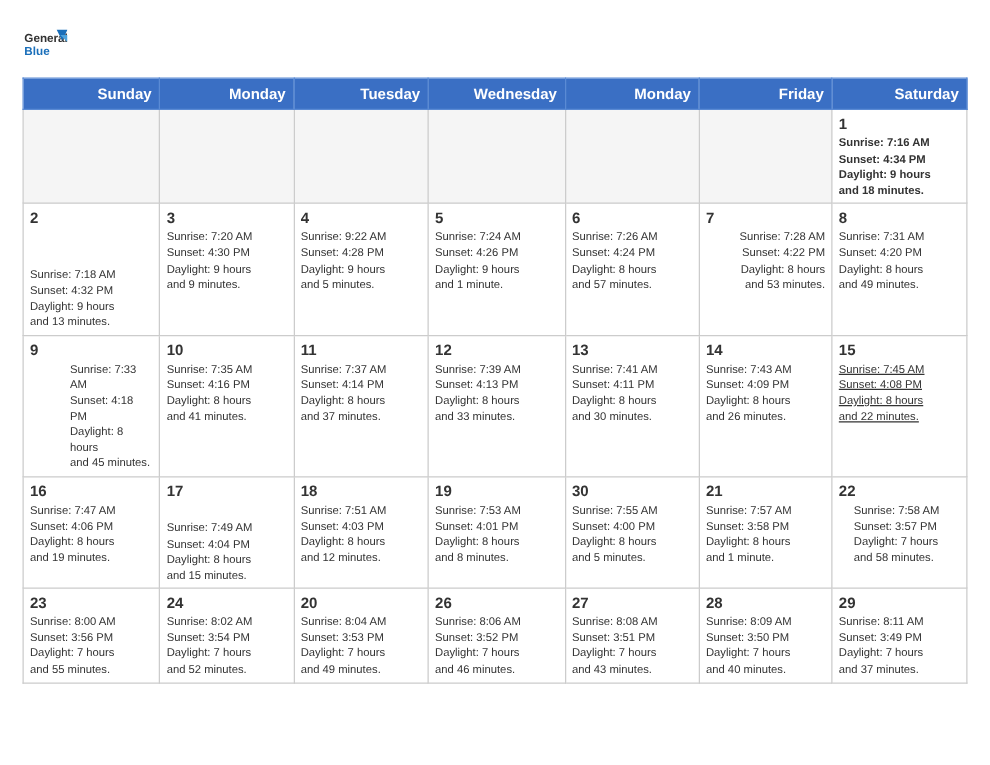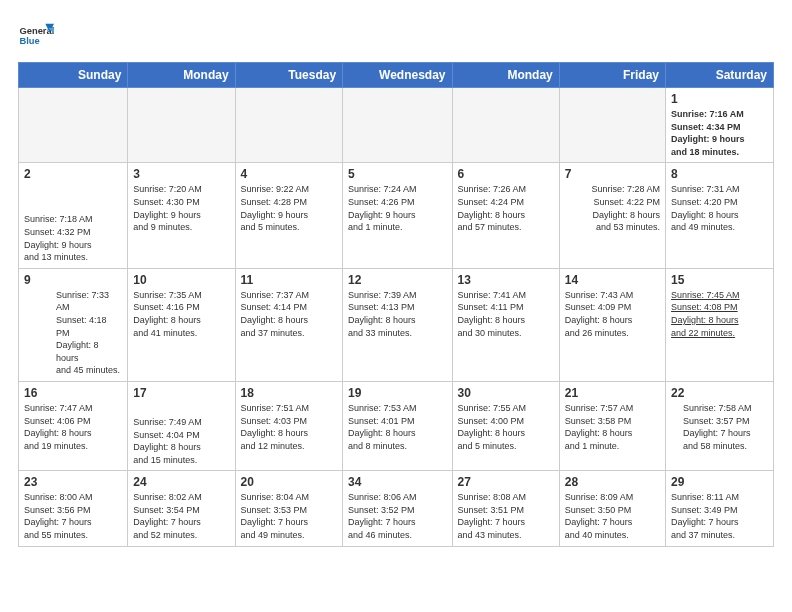--- a/index.html
+++ b/index.html
@@ -305,21 +305,21 @@
 and 52 minutes.</div>
           </td>
           <td>
             <span class="day-number">20</span>
             <div class="day-info" style="white-space: pre-line;">Sunrise: 8:04 AM
 Sunset: 3:53 PM
 Daylight: 7 hours
 and 49 minutes.</div>
           </td>
           <td>
-            <span class="day-number">34</span>
+            <span class="day-number">26</span>
             <div class="day-info" style="white-space: pre-line;">Sunrise: 8:06 AM
 Sunset: 3:52 PM
 Daylight: 7 hours
 and 46 minutes.</div>
           </td>
           <td>
             <span class="day-number">27</span>
             <div class="day-info" style="white-space: pre-line;">Sunrise: 8:08 AM
 Sunset: 3:51 PM
 Daylight: 7 hours

